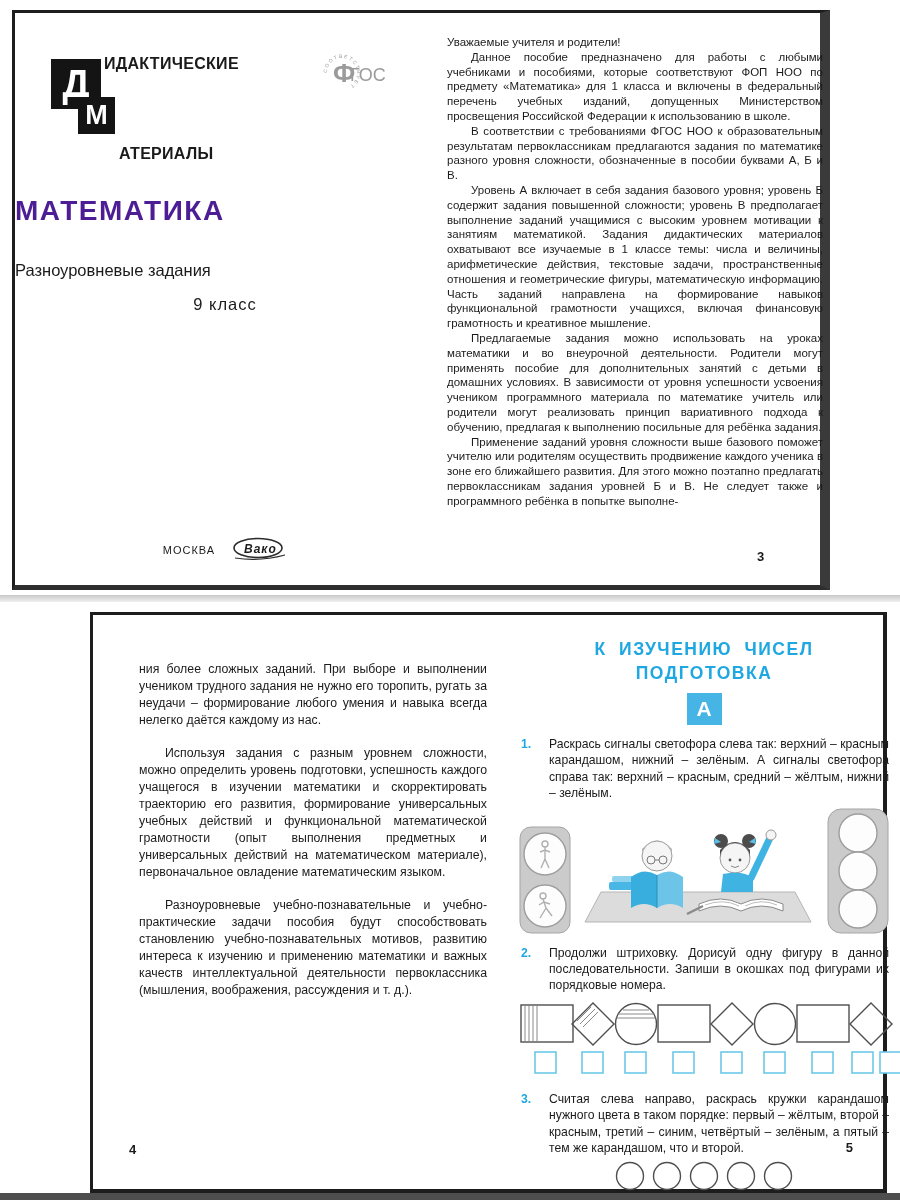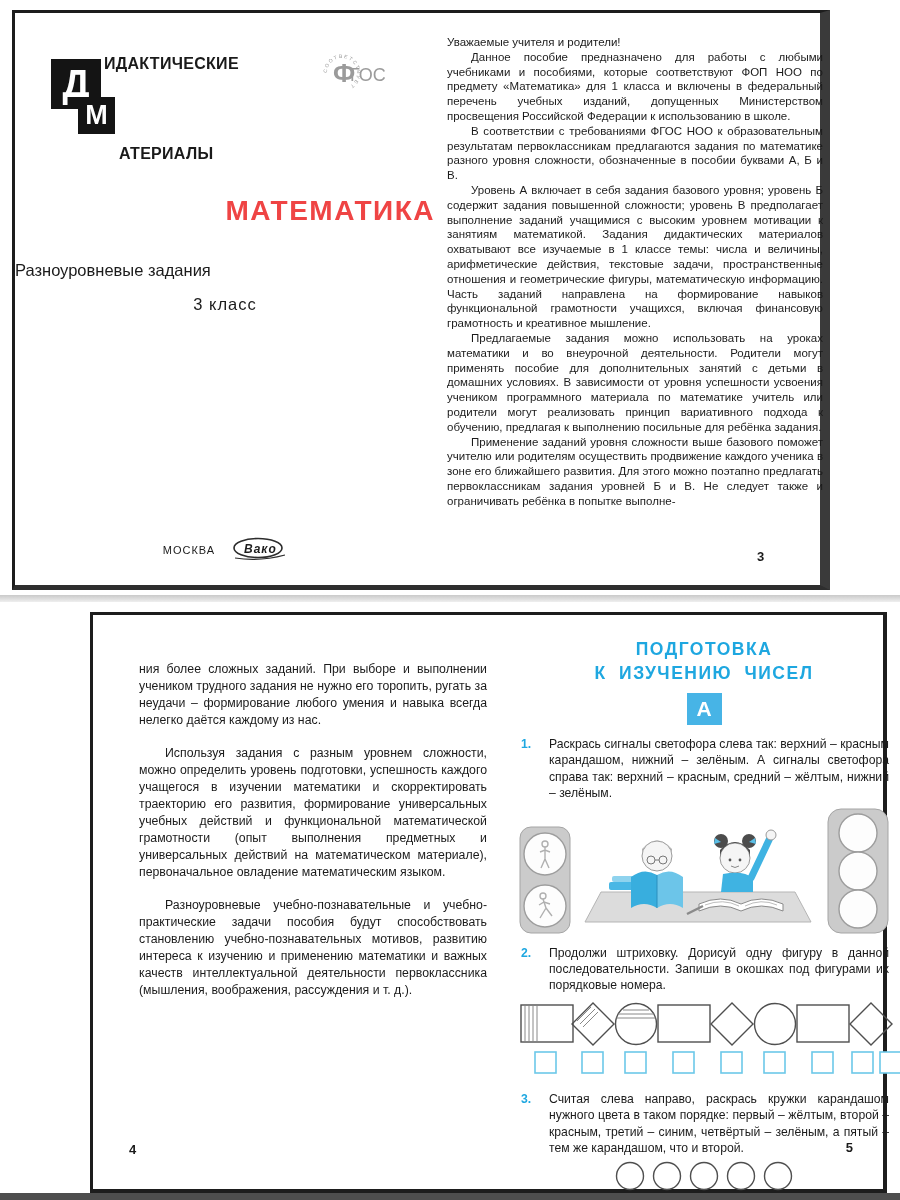--- a/index.html
+++ b/index.html
@@ -17,22 +17,22 @@
   
   .dm-logo{position:absolute;left:36px;top:42px;width:180px;height:95px;}
   .dm-sq{position:absolute;background:#141414;color:#fff;font-weight:bold;
     display:flex;align-items:center;justify-content:center;}
   .dm-sq-d{left:0;top:4px;width:50px;height:50px;font-size:38px;}
   .dm-sq-m{left:27px;top:42px;width:37px;height:37px;font-size:27px;}
   .dm-line{position:absolute;font-weight:bold;color:#1a1a1a;font-size:16px;letter-spacing:.3px;}
   .dm-line1{left:53px;top:0;}
   .dm-line2{left:68px;top:46px;margin-top:44px;}
   .fgos-logo{position:absolute;left:303px;top:36px;}
-  .t-title{position:absolute;left:0;top:182px;width:420px;text-align:right;
-    font-size:28px;font-weight:bold;color:#ef4444;letter-spacing:1.5px;}
+  .t-title{position:absolute;left:0;top:182px;width:420px;text-align:left;
+    font-size:28px;font-weight:bold;color:#4c1d95;letter-spacing:1.5px;}
   .t-sub{position:absolute;left:0;top:248px;width:420px;text-align:left;font-size:16.5px;}
   .t-grade{position:absolute;left:0;top:282px;width:420px;text-align:center;font-size:16.5px;letter-spacing:1px;}
   .t-moscow{position:absolute;left:0;top:524px;width:420px;display:flex;
     align-items:center;justify-content:center;gap:16px;font-size:11px;letter-spacing:1px;}
 
   
   .t-right{position:absolute;left:432px;top:22px;width:376px;}
   .pre-head{text-align:center;font-size:15px;font-weight:bold;color:#1ea7e0;margin:0 0 32px 0;}
   .pre-text p{margin:0;font-size:11.5px;line-height:14.8px;text-align:justify;text-indent:24px;}
   .pre-text p.salutation{text-indent:0;}
@@ -82,59 +82,59 @@
       <text font-size="5" fill="#9b9b9b" letter-spacing="1.5">
         <textPath href="#fgosring">СООТВЕТСТВУЕТ</textPath>
       </text>
       <text x="15" y="33" font-size="26" font-weight="bold" fill="#9b9b9b">Ф</text>
       <text x="32" y="32" font-size="18" fill="#9b9b9b">ГОС</text>
     </svg>
   </div>
 
   <div class="t-title">МАТЕМАТИКА</div>
   <div class="t-sub">Разноуровневые задания</div>
-  <div class="t-grade">3 класс</div>
+  <div class="t-grade">9 класс</div>
 
   <div class="t-moscow">
     <span>МОСКВА</span>
     <svg width="56" height="26" viewBox="0 0 56 26">
       <ellipse cx="27" cy="11" rx="24" ry="9.5" fill="none" stroke="#2c2c2c" stroke-width="1.6"></ellipse>
       <text x="13" y="15.5" font-size="12" font-style="italic" font-weight="bold" fill="#1d1d1d">Вако</text>
       <path d="M4,21 Q28,25 54,18" fill="none" stroke="#2c2c2c" stroke-width="1.2"></path>
     </svg>
   </div>
 
   <div class="t-right">
     <div class="pre-text">
       <p class="salutation">Уважаемые учителя и родители!</p>
       <p>Данное пособие предназначено для работы с любыми учебниками и пособиями, которые соответствуют ФОП НОО по предмету «Математика» для 1 класса и включены в федеральный перечень учебных изданий, допущенных Министерством просвещения Российской Федерации к использованию в школе.</p>
       <p>В соответствии с требованиями ФГОС НОО к образовательным результатам первоклассникам предлагаются задания по математике разного уровня сложности, обозначенные в пособии буквами А, Б и В.</p>
       <p>Уровень А включает в себя задания базового уровня; уровень Б содержит задания повышенной сложности; уровень В предполагает выполнение заданий учащимися с высоким уровнем мотивации к занятиям математикой. Задания дидактических материалов охватывают все изучаемые в 1 классе темы: числа и величины, арифметические действия, текстовые задачи, пространственные отношения и геометрические фигуры, математическую информацию. Часть заданий направлена на формирование навыков функциональной грамотности учащихся, включая финансовую грамотность и креативное мышление.</p>
       <p>Предлагаемые задания можно использовать на уроках математики и во внеурочной деятельности. Родители могут применять пособие для дополнительных занятий с детьми в домашних условиях. В зависимости от уровня успешности усвоения учеником программного материала по математике учитель или родители могут реализовать принцип вариативного подхода к обучению, предлагая к выполнению посильные для ребёнка задания.</p>
-      <p>Применение заданий уровня сложности выше базового поможет учителю или родителям осуществить продвижение каждого ученика в зоне его ближайшего развития. Для этого можно поэтапно предлагать первоклассникам задания уровней Б и В. Не следует также и ограничивать ребёнка в попытке выполне-</p>
+      <p>Применение заданий уровня сложности выше базового поможет учителю или родителям осуществить продвижение каждого ученика в зоне его ближайшего развития. Для этого можно поэтапно предлагать первоклассникам задания уровней Б и В. Не следует также и программного ребёнка в попытке выполне-</p>
     </div>
   </div>
   <div class="t-page-num">3</div>
 </div>
 
 <div class="shadow-strip"></div>
 
 <div id="bottom-spread" class="spread">
 
   <div class="b-left">
     <p class="cont">ния более сложных заданий. При выборе и выполнении учеником трудного задания не нужно его торопить, ругать за неудачи – формирование любого умения и навыка всегда нелегко даётся каждому из нас.</p>
     <p>Используя задания с разным уровнем сложности, можно определить уровень подготовки, успешность каждого учащегося в изучении математики и скорректировать траекторию его развития, формирование универсальных учебных действий и функциональной математической грамотности (опыт выполнения предметных и универсальных действий на математическом материале), первоначальное овладение математическим языком.</p>
     <p>Разноуровневые учебно-познавательные и учебно-практические задачи пособия будут способствовать становлению учебно-познавательных мотивов, развитию интереса к изучению и применению математики и важных качеств интеллектуальной деятельности первоклассника (мышления, воображения, рассуждения и т. д.).</p>
   </div>
   <div class="b-page4">4</div>
 
   <div class="b-right">
     <div class="p5-head">
+      <div>К ИЗУЧЕНИЮ ЧИСЕЛ</div>
       <div>ПОДГОТОВКА</div>
-      <div>К ИЗУЧЕНИЮ ЧИСЕЛ</div>
     </div>
     <div class="level-badge">А</div>
 
     <div class="task">
       <div class="num">1.</div>
       <div class="txt">Раскрась сигналы светофора слева так: верхний – красным карандашом, нижний – зелёным. А сигналы светофора справа так: верхний – красным, средний – жёлтым, нижний – зелёным.</div>
     </div>
 
     <div class="illustration">
 

